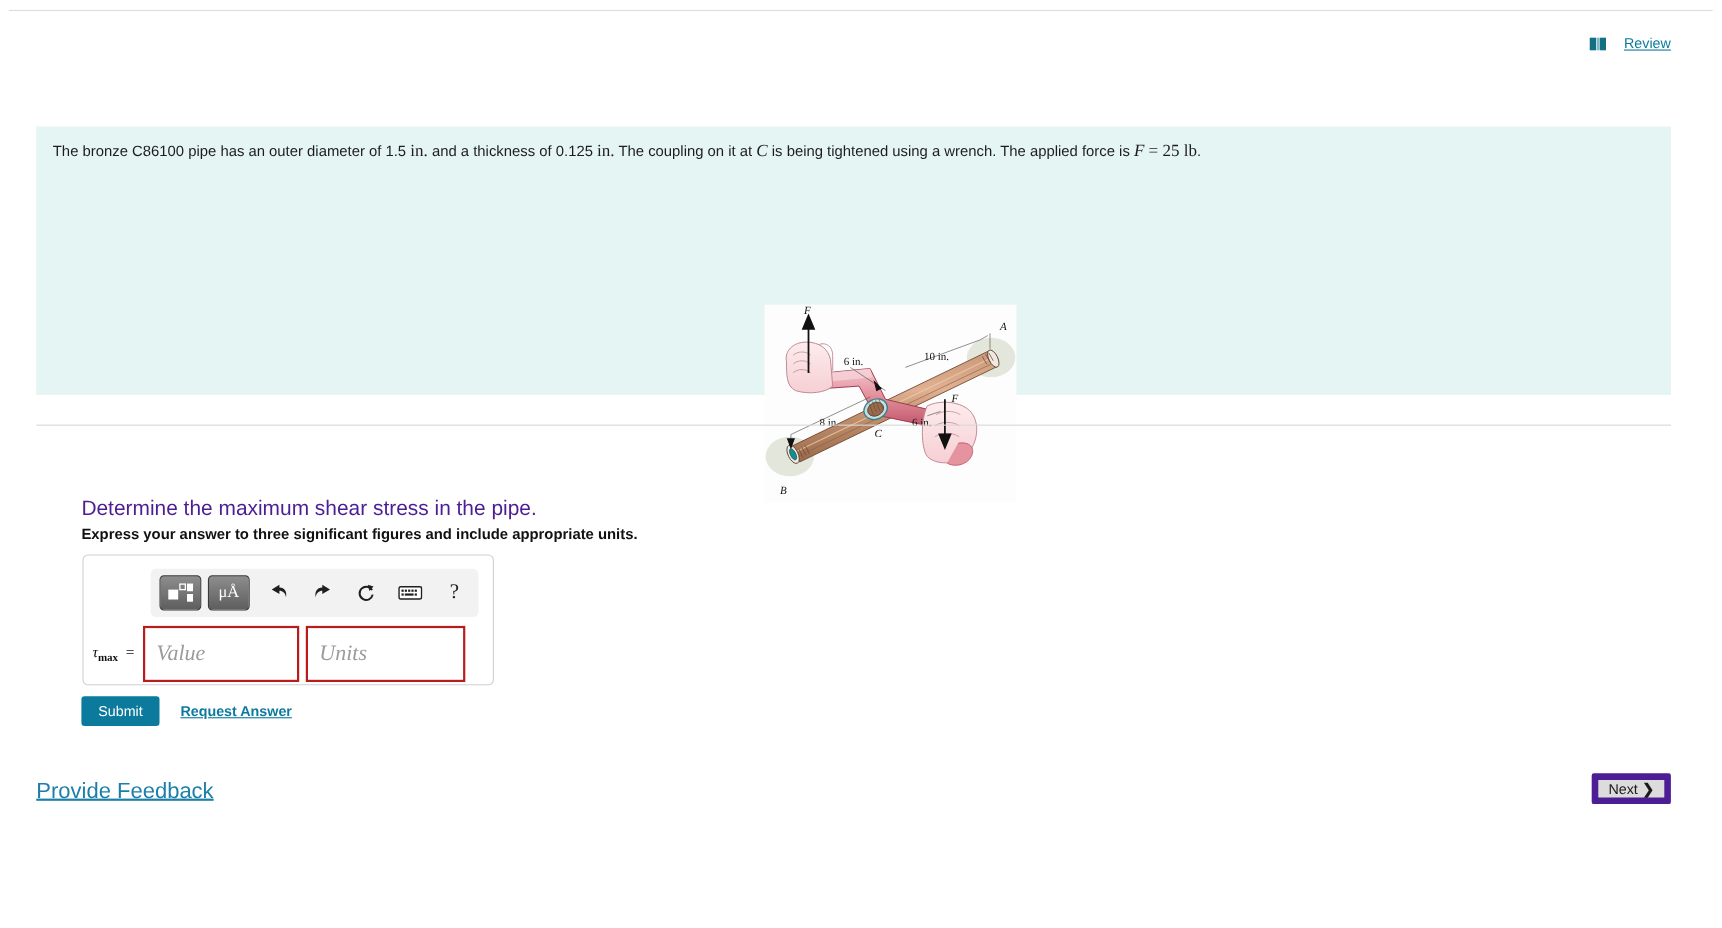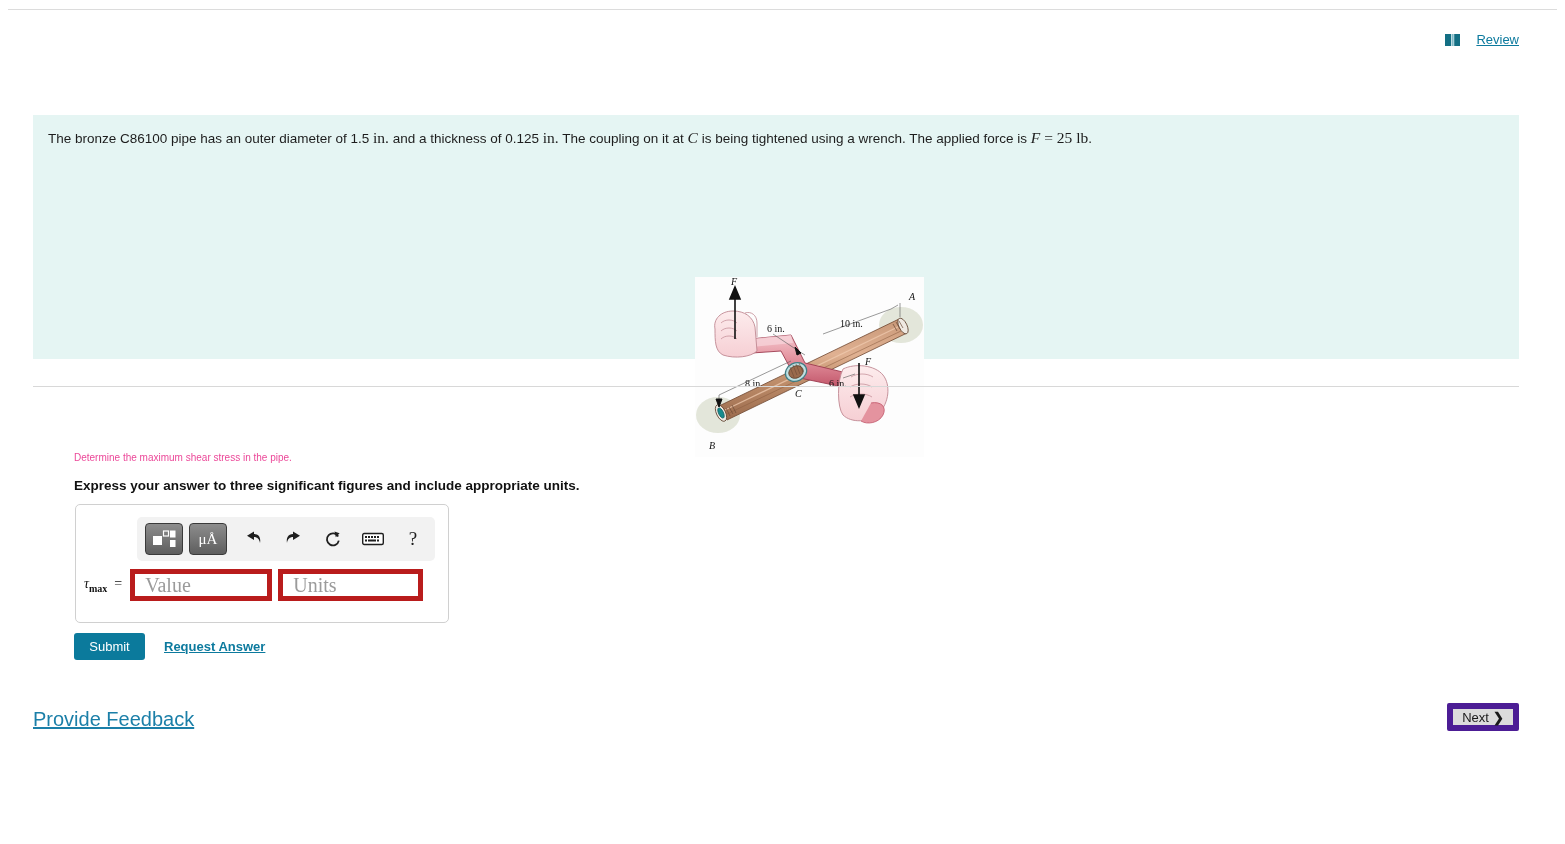--- a/index.html
+++ b/index.html
@@ -72,21 +72,21 @@
     border-top: 7px solid #222;
   }
   .part-title {
     margin-left: 22px; font-size: 14px; font-weight: bold; color: #111;
     letter-spacing: .1px;
   }
 
   
   .q-prompt {
     position: absolute; left: 74px; top: 452px;
-    font-size: 10px; color: #ec4899;
+    font-size: 19px; color: #4c1d95;
   }
   .q-instruction {
     position: absolute; left: 74px; top: 478px;
     font-size: 13.5px; font-weight: bold; color: #111;
   }
 
   
   .answer-box {
     position: absolute; left: 75px; top: 504px;
     width: 374px; height: 119px;
@@ -130,25 +130,25 @@
     position: absolute; left: 8px; top: 64px;
     display: flex; align-items: center;
   }
   .tau-label {
     font-family: "Liberation Serif", serif;
     font-size: 14px; color: #111;
     margin-right: 8px; white-space: nowrap;
   }
   .tau-label .sub { font-size: 10px; vertical-align: sub; font-weight: bold; }
   .inp {
-    height: 32px;
-    border: 5px solid #b91c1c;
+    height: 51px;
+    border: 2px solid #b91c1c;
     background: #fff;
     font-family: "Liberation Serif", serif;
-    font-size: 20px;
+    font-style: italic; font-size: 20px;
     color: #8a8a8a;
     padding: 0 10px;
     outline: none;
   }
   .inp.value { width: 142px; }
   .inp.units { width: 145px; margin-left: 6px; }
   .inp::placeholder { color: #9b9b9b; opacity: 1; }
 
   
   .submit-btn {

